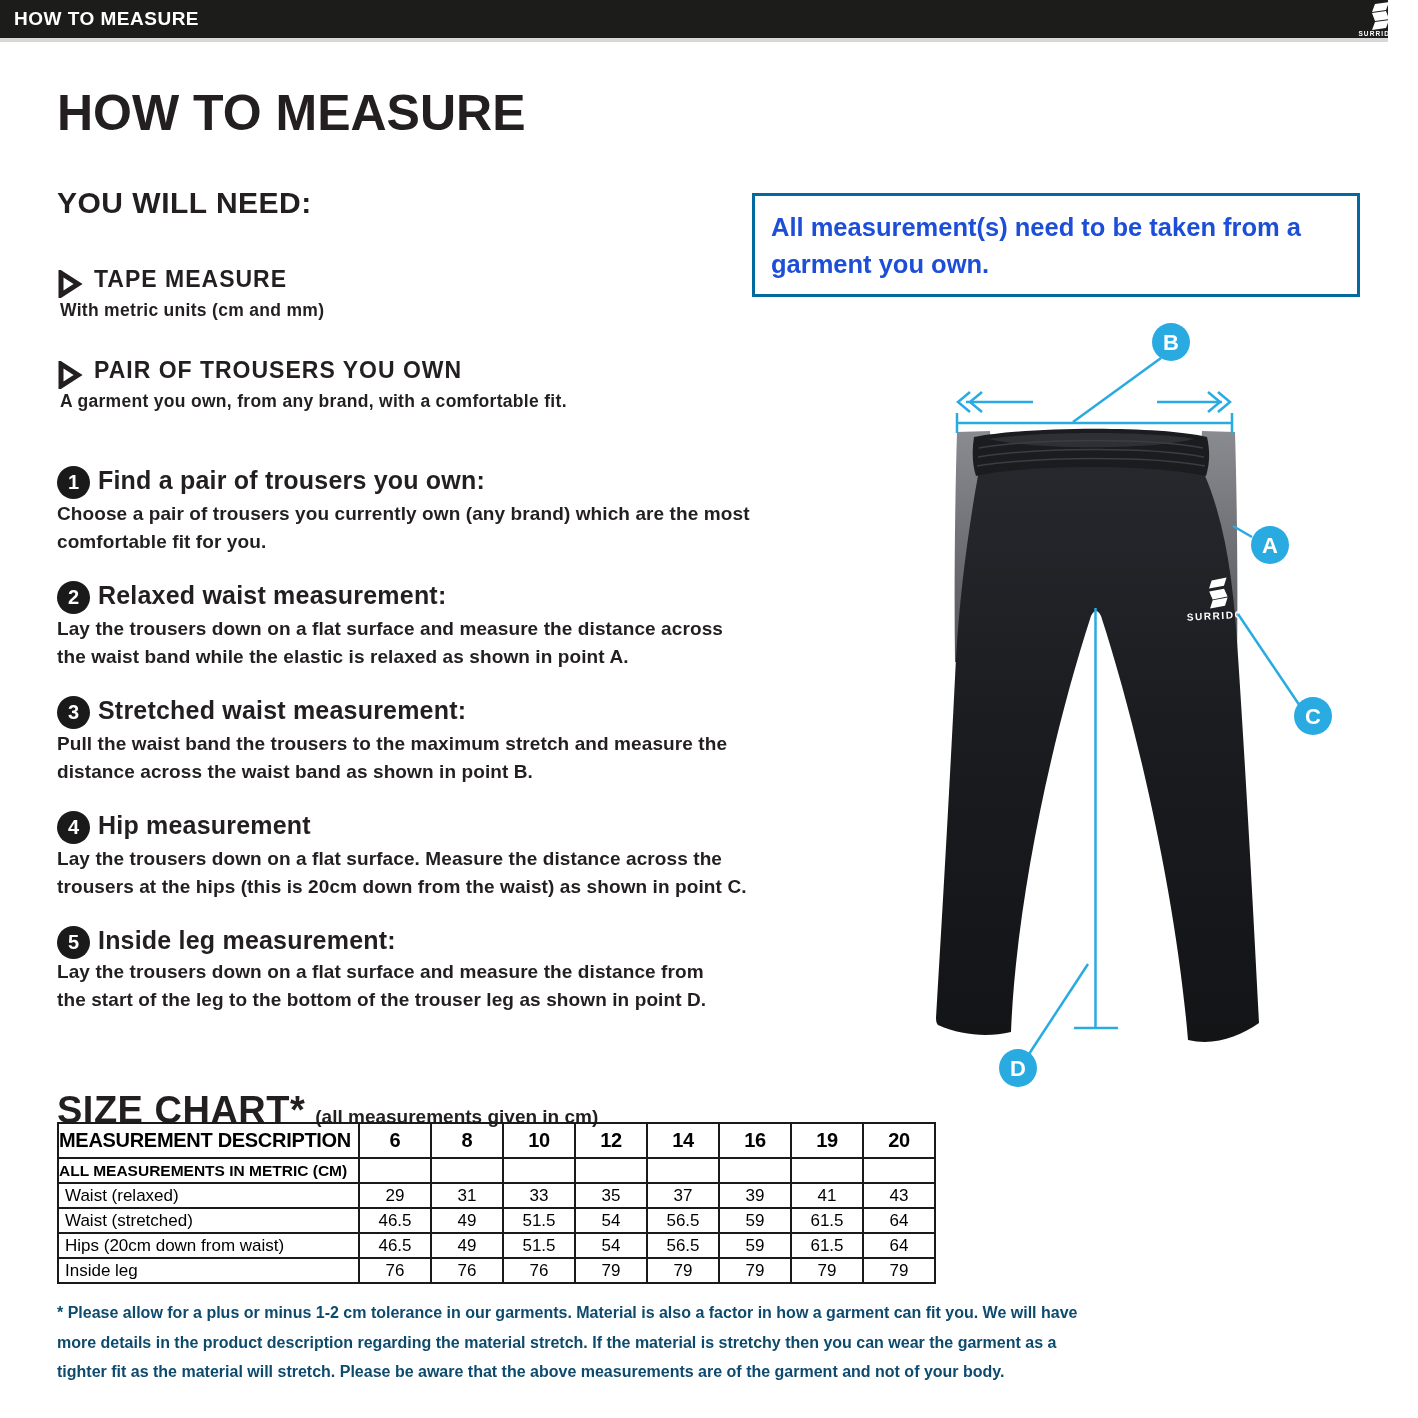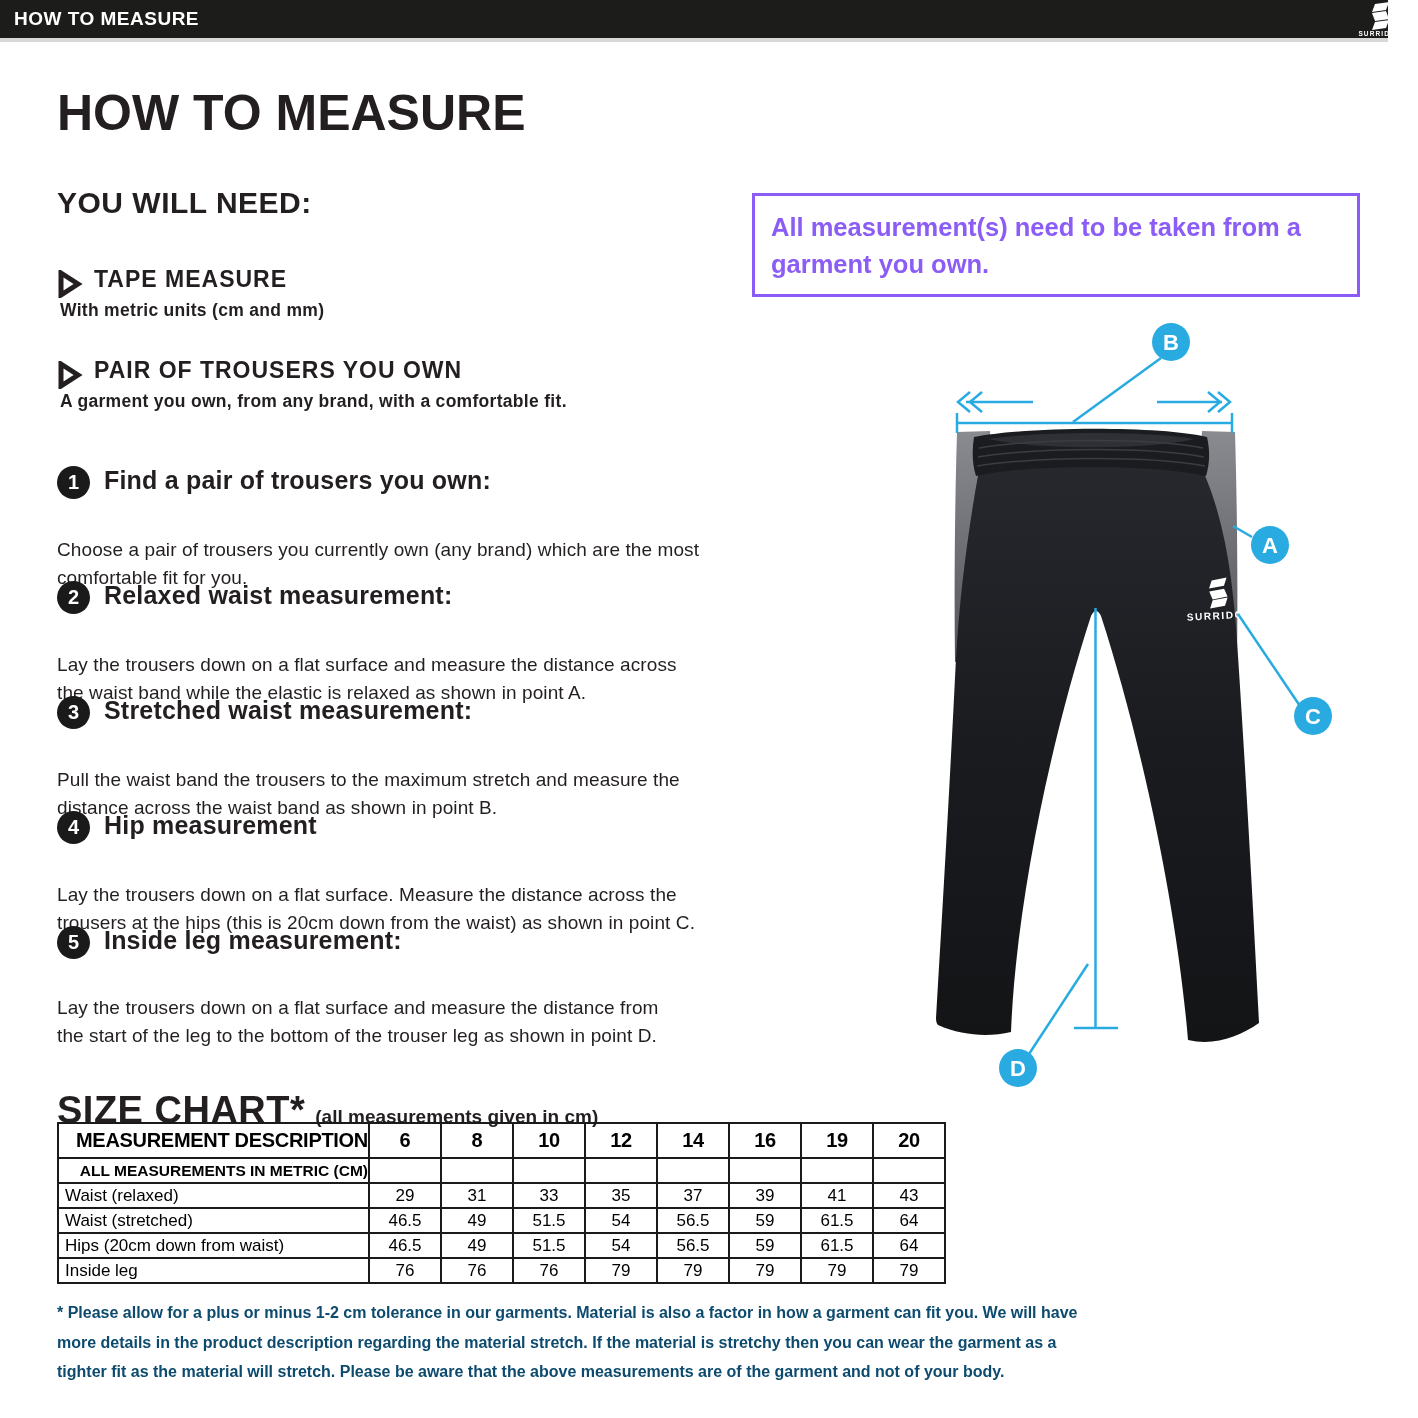--- a/index.html
+++ b/index.html
@@ -19,38 +19,38 @@
 
   
   .need-icon{position:absolute;left:57px;}
   .need-label{position:absolute;left:94px;font-size:23px;font-weight:bold;letter-spacing:1px;}
   .need-desc{position:absolute;left:60px;font-size:17.5px;font-weight:bold;letter-spacing:0.3px;}
 
   
   .step-badge{position:absolute;left:57px;width:33px;height:33px;border-radius:50%;
               background:#1a1a1a;color:#ffffff;font-size:20px;font-weight:bold;
               display:flex;align-items:center;justify-content:center;}
-  .step-heading{position:absolute;left:104px;font-size:25px;font-weight:bold;letter-spacing:0.2px;}
-  .step-body{position:absolute;left:57px;font-size:19px;font-weight:normal;line-height:27.5px;
-             white-space:pre-line;letter-spacing:0.1px;margin-top:36px;}
+  .step-heading{position:absolute;left:98px;font-size:25px;font-weight:bold;letter-spacing:0.2px;}
+  .step-body{position:absolute;left:57px;font-size:19px;font-weight:bold;line-height:27.5px;
+             white-space:pre-line;letter-spacing:0.1px;}
 
   
   .note-box{position:absolute;left:752px;top:193px;width:608px;height:104px;
-            border:3px solid #8b5cf6;box-sizing:border-box;padding:13px 16px;
-            font-size:25.5px;font-weight:bold;line-height:37px;white-space:pre-line;color:#8b5cf6;}
+            border:3px solid #0369a1;box-sizing:border-box;padding:13px 16px;
+            font-size:25.5px;font-weight:bold;line-height:37px;white-space:pre-line;color:#1d4ed8;}
 
   
   .size-chart-head{position:absolute;left:57px;top:1044px;display:flex;align-items:baseline;gap:10px;}
   .size-chart-title{font-size:38px;font-weight:bold;letter-spacing:0.5px;margin-top:45px;}
   .size-chart-sub{font-size:19px;font-weight:bold;margin-top:34px;}
 
   
   .size-table{position:absolute;left:57px;top:1122px;border-collapse:collapse;color:#000000;}
   .size-table th,.size-table td{border:2px solid #1a1a1a;padding:0;}
-  .size-table .desc-col{width:293px;text-align:right;padding-left:16px;}
+  .size-table .desc-col{width:293px;text-align:left;padding-left:0;}
   .size-table .size-col{width:70px;text-align:center;}
   .header-row th{height:33px;font-size:20px;font-weight:bold;letter-spacing:-0.3px;}
   .unit-row td{height:23px;font-size:15.5px;font-weight:bold;}
   .size-table tbody td{height:23px;font-size:17px;font-weight:normal;margin-left:21px;}
   .size-table tbody .label-cell{text-align:left;padding-left:6px;}
   .size-table tbody .value-cell{text-align:center;}
 
   
   .footnote{position:absolute;left:57px;top:1298px;width:1260px;font-size:16px;
             font-weight:bold;line-height:29.5px;white-space:pre-line;color:#0c4a6e;}

